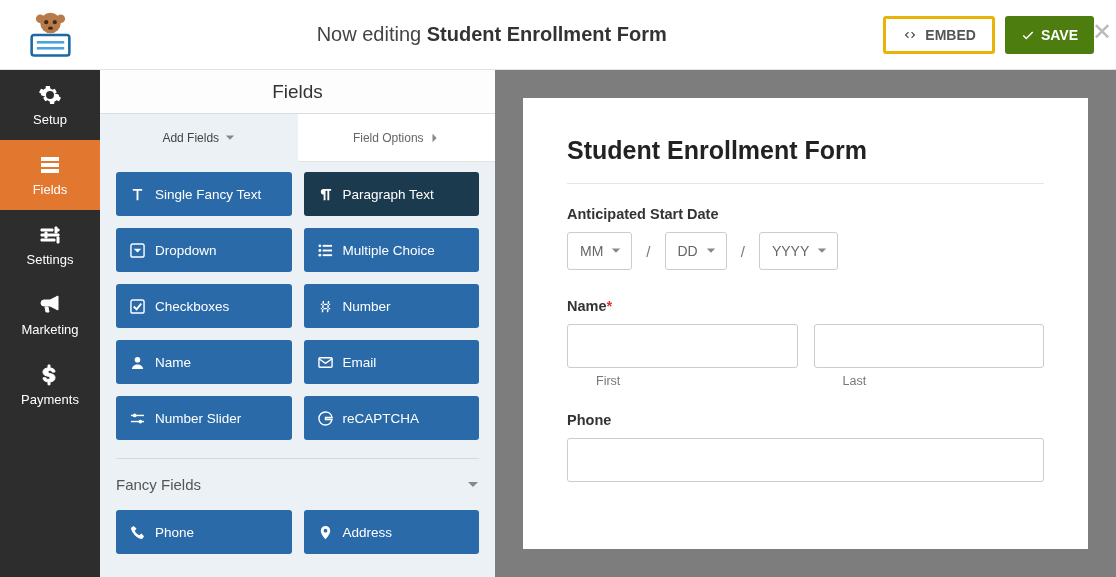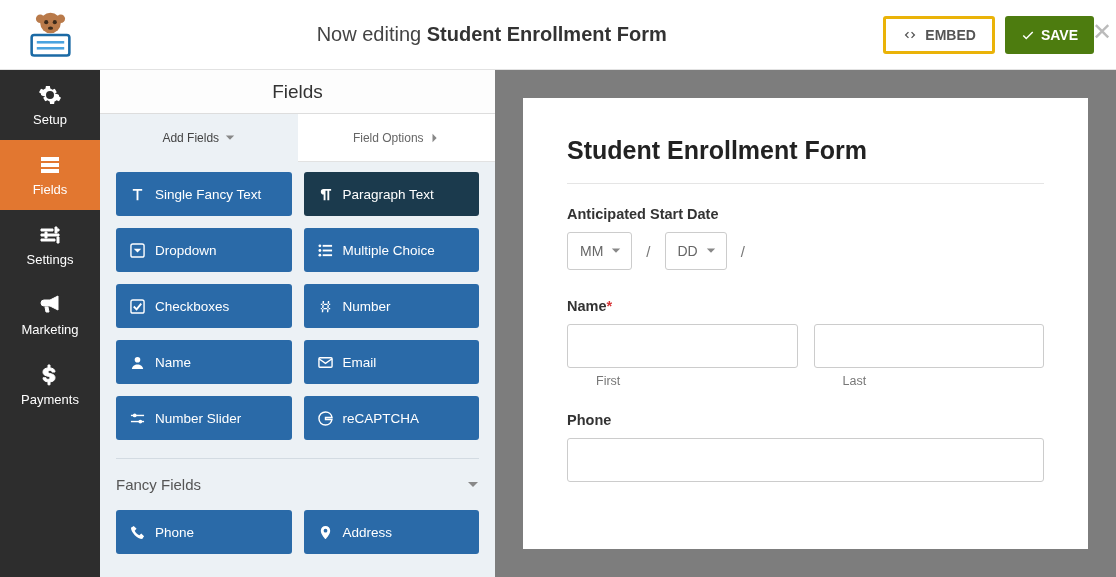--- a/index.html
+++ b/index.html
@@ -266,20 +266,26 @@
             </svg>
         </div>
         <span class="slash">/</span>
         <div class="date-sel">
           <span>DD</span>
           <svg viewBox="0 0 12 12">
               <path d="M1 3l5 5 5-5z"></path>
             </svg>
         </div>
         <span class="slash">/</span>
+        <div class="date-sel">
+          <span>YYYY</span>
+          <svg viewBox="0 0 12 12">
+              <path d="M1 3l5 5 5-5z"></path>
+            </svg>
+        </div>
       </div>
 
       <label class="form-label">
         <span>Name</span><span class="req">*</span>
       </label>
       <div class="name-row">
         <input style="">
         <input style="">
       </div>
       <div class="sublabels">

